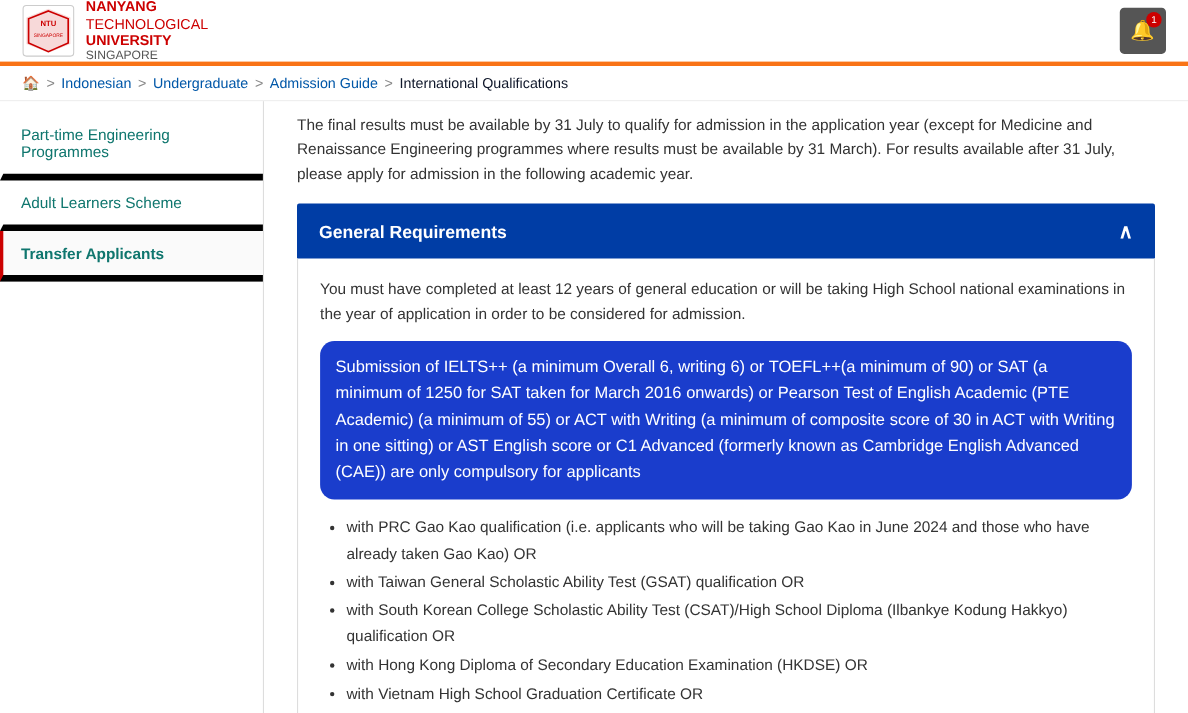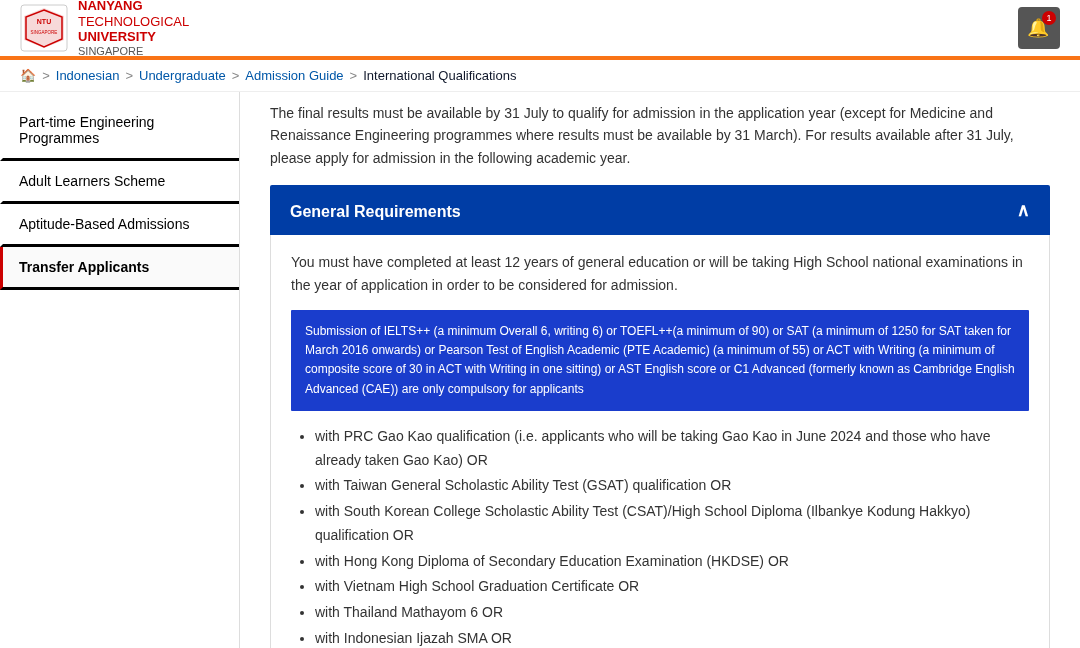--- a/index.html
+++ b/index.html
@@ -87,23 +87,23 @@
     
     .sidebar {
       width: 240px;
       min-width: 240px;
       border-right: 1px solid #ddd;
       padding-top: 10px;
     }
     .sidebar-item {
       padding: 12px 16px;
       font-size: 14px;
-      color: #000000;
+      color: #0f766e;
       cursor: pointer;
-      border-bottom: 3px solid #000000;
+      border-bottom: 6px solid #000000;
       border-left: 3px solid transparent;
     }
     .sidebar-item.active {
       border-left: 3px solid #cc0000;
       background: #fafafa;
       font-weight: bold;
     }
 
     
     .main-content {
@@ -145,24 +145,24 @@
     .req-intro {
       font-size: 14px;
       line-height: 1.6;
       margin-bottom: 14px;
     }
 
     .highlighted-block {
       background: #1a3dcc;
       color: #fff;
       padding: 12px 14px;
-      font-size: 12px;
+      font-size: 15px;
       line-height: 1.6;
       margin-bottom: 14px;
-      border-radius: 1px;
+      border-radius: 13px;
     }
 
     .bullet-list {
       padding-left: 24px;
       font-size: 14px;
       line-height: 1.7;
     }
     .bullet-list li {
       margin-bottom: 2px;
     }
@@ -206,23 +206,20 @@
 
 <div class="page-layout">
 
   <div class="sidebar">
     <div class="sidebar-item">
       <span>Part-time Engineering Programmes</span>
     </div>
     <div class="sidebar-item">
       <span>Adult Learners Scheme</span>
     </div>
-    <div class="sidebar-item">
-      <span>Aptitude-Based Admissions</span>
-    </div>
     <div class="sidebar-item active">
       <span>Transfer Applicants</span>
     </div>
   </div>
 
   <div class="main-content">
 
     <p class="intro-text">The final results must be available by 31 July to qualify for admission in the application year (except for Medicine and Renaissance Engineering programmes where results must be available by 31 March). For results available after 31 July, please apply for admission in the following academic year.</p>
 
     <div>

